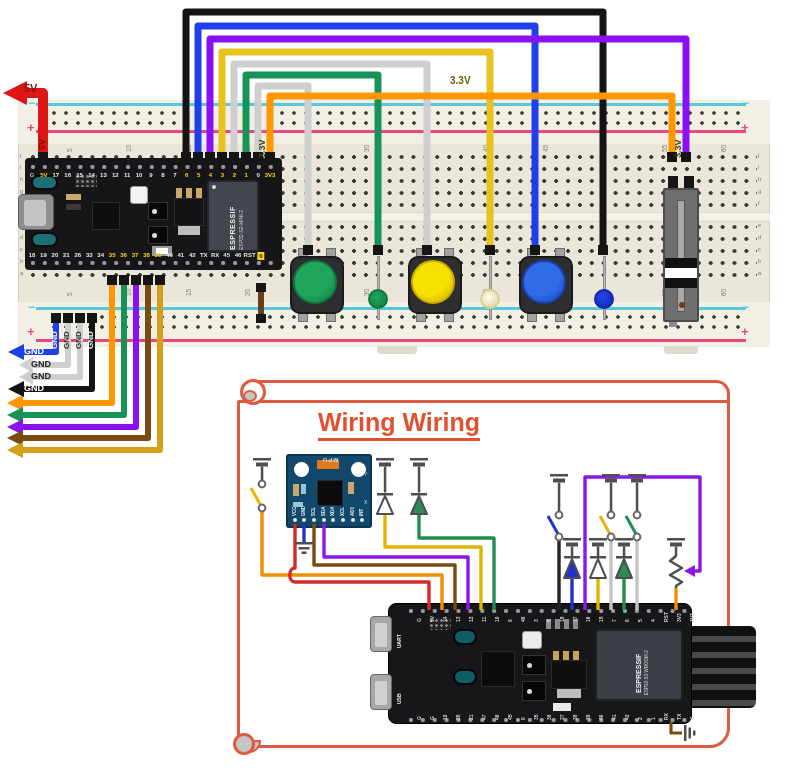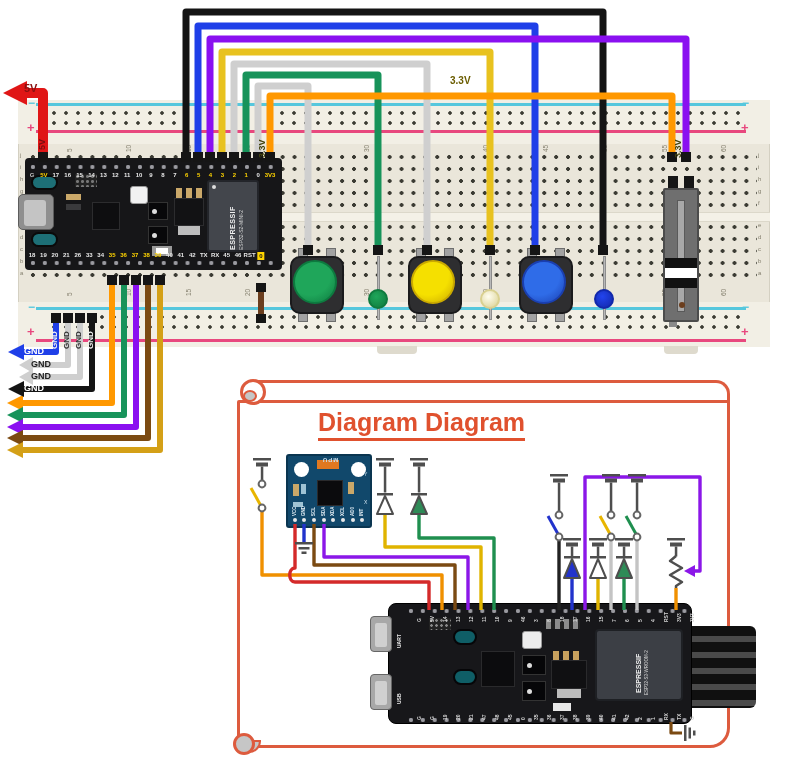--- a/index.html
+++ b/index.html
@@ -221,21 +221,21 @@
   <div class="abs" style="left:684px;top:176px;width:10px;height:13px;background:#161616;z-index:9;"></div>
   <div class="abs" style="left:669px;top:318px;width:8px;height:9px;background:#8a8a8a;z-index:9;"></div>
 
   <div class="abs" style="left:252px;top:380px;width:478px;height:22px;border-top:3px solid #dd5b3e;border-right:3px solid #dd5b3e;border-top-right-radius:14px;box-sizing:border-box;z-index:20;"></div>
   <div class="abs" style="left:237px;top:400px;width:493px;height:348px;border:3px solid #dd5b3e;border-radius:2px 0 20px 4px;box-sizing:border-box;background:#fff;z-index:19;"></div>
   <div class="abs" style="left:240px;top:379px;width:26px;height:26px;background:#fff;border:3px solid #dd5b3e;border-radius:50%;box-sizing:border-box;z-index:21;"></div>
   <div class="abs" style="left:243px;top:390px;width:14px;height:12px;background:#c6c6c6;border:2.5px solid #dd5b3e;border-radius:50%;box-sizing:border-box;z-index:22;"></div>
   <div class="abs" style="left:233px;top:733px;width:22px;height:22px;background:#c6c6c6;border:3px solid #dd5b3e;border-radius:50%;box-sizing:border-box;z-index:22;"></div>
   <div class="abs" style="left:243px;top:740px;width:18px;height:13px;background:#c6c6c6;border:2.5px solid #dd5b3e;border-radius:0 0 12px 2px;box-sizing:border-box;z-index:21;"></div>
 
-  <div class="lbl" style="left:318px;top:410px;font-size:25px;font-weight:bold;color:#e0512e;border-bottom:3px solid #e0512e;padding-bottom:3px;z-index:25;">Diagram Diagram</div>
+  <div class="lbl" style="left:318px;top:410px;font-size:25px;font-weight:bold;color:#e0512e;border-bottom:3px solid #e0512e;padding-bottom:3px;z-index:25;">Wiring Wiring</div>
 
   <div class="abs" style="left:286px;top:454px;width:86px;height:74px;background:#11486b;border:2px solid #0a3click;border:2px solid #0a3550;border-radius:3px;box-sizing:border-box;z-index:25;">
     <div class="abs" style="left:6px;top:6px;width:15px;height:15px;background:#fff;border-radius:50%;"></div>
     <div class="abs" style="left:63px;top:6px;width:15px;height:15px;background:#fff;border-radius:50%;"></div>
     <div class="abs" style="left:29px;top:4px;width:22px;height:9px;background:#e07820;"></div>
     <div class="lbl flip" style="left:34px;top:1px;font-size:6px;font-weight:bold;color:#cfe3f0;letter-spacing:1px;">MPU</div>
     <div class="abs" style="left:29px;top:24px;width:26px;height:26px;background:#0b0b0d;border:1px solid #2a2a2c;box-sizing:border-box;"></div>
     <div class="abs" style="left:5px;top:28px;width:6px;height:12px;background:#caa869;"></div>
     <div class="abs" style="left:13px;top:28px;width:5px;height:10px;background:#9fc3d4;"></div>
     <div class="abs" style="left:60px;top:26px;width:6px;height:12px;background:#caa869;"></div>

